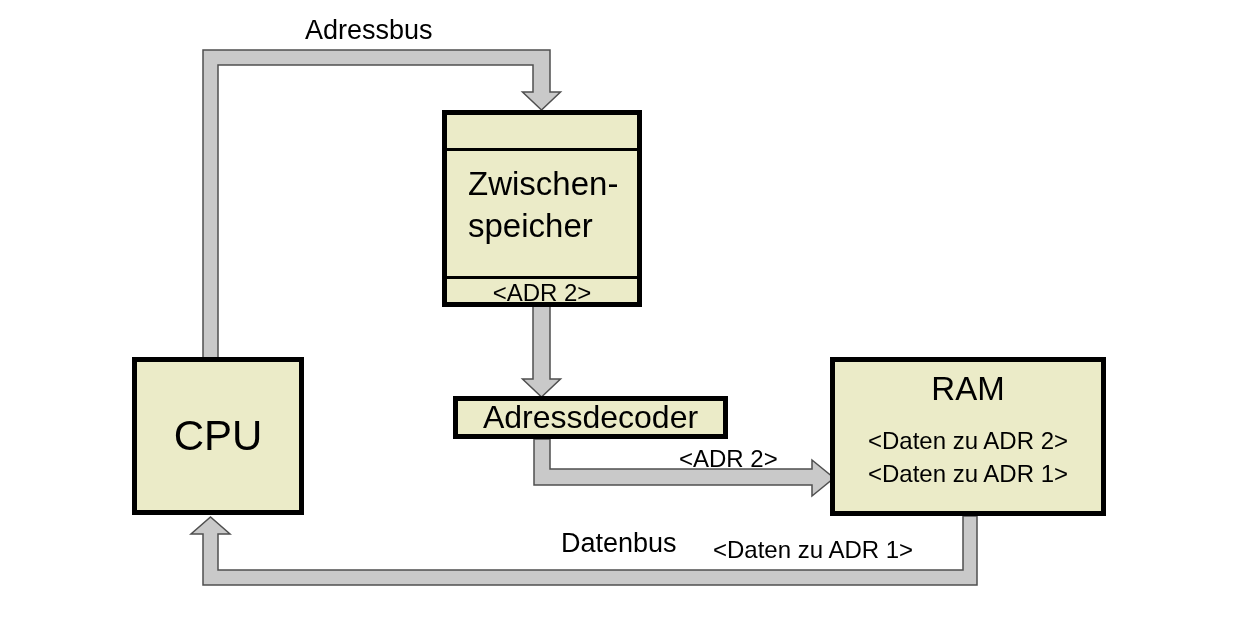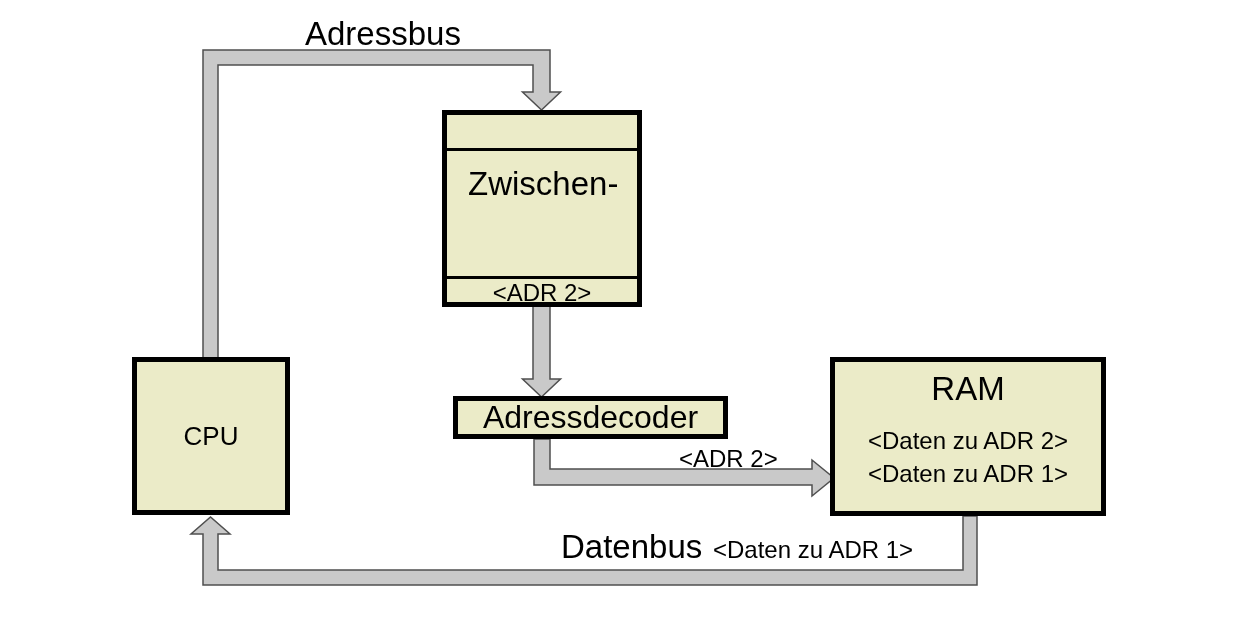--- a/index.html
+++ b/index.html
@@ -22,23 +22,23 @@
     width: 1234px;
     height: 617px;
   }
   .node {
     position: absolute;
     box-sizing: border-box;
     background: #ebebc8;
     border: 5px solid #000000;
   }
   .node-cpu {
-    left: 132px; top: 357px; width: 158px; height: 158px;
+    left: 132px; top: 357px; width: 172px; height: 158px;
     display: flex; align-items: center; justify-content: center;
-    font-size: 26px;
+    font-size: 42px;
   }
   .node-buffer {
     left: 442px; top: 110px; width: 200px; height: 197px;
     display: flex; flex-direction: column;
   }
   .buffer-slot-empty { height: 33px; flex: none; }
   .buffer-divider { height: 3px; background: #000000; flex: none; }
   .buffer-name {
     height: 113px; flex: none;
     padding: 12px 0 0 21px;
@@ -60,21 +60,21 @@
     display: flex; flex-direction: column; align-items: center;
     text-align: center;
   }
   .ram-title { font-size: 33px; line-height: 38px; margin-top: 8px; }
   .ram-rows { font-size: 24px; line-height: 33px; margin-top: 16px; }
   .float-label {
     position: absolute;
     white-space: nowrap;
     line-height: 1.1;
   }
-  .label-lg { font-size: 33px; }
+  .label-lg { font-size: 27px; }
   .label-sm { font-size: 24px; }
   .lbl-adressbus { left: 305px; top: 16px; }
   .lbl-datenbus  { left: 521px; top: 529px; margin-left: 40px; }
   .lbl-adr2      { left: 679px; top: 446px; }
   .lbl-daten1    { left: 713px; top: 537px; }
 </style>
 </head>
 <body>
 
 <div class="stage">
@@ -90,20 +90,21 @@
 
   <div class="node node-cpu">
     <span>CPU</span>
   </div>
 
   <div class="node node-buffer">
     <div class="buffer-slot-empty"></div>
     <div class="buffer-divider"></div>
     <div class="buffer-name">
       <div>Zwischen-</div>
+      <div>speicher</div>
     </div>
     <div class="buffer-divider"></div>
     <div class="buffer-register">
       <span>&lt;ADR 2&gt;</span>
     </div>
   </div>
 
   <div class="node node-decoder">
     <span>Adressdecoder</span>
   </div>

